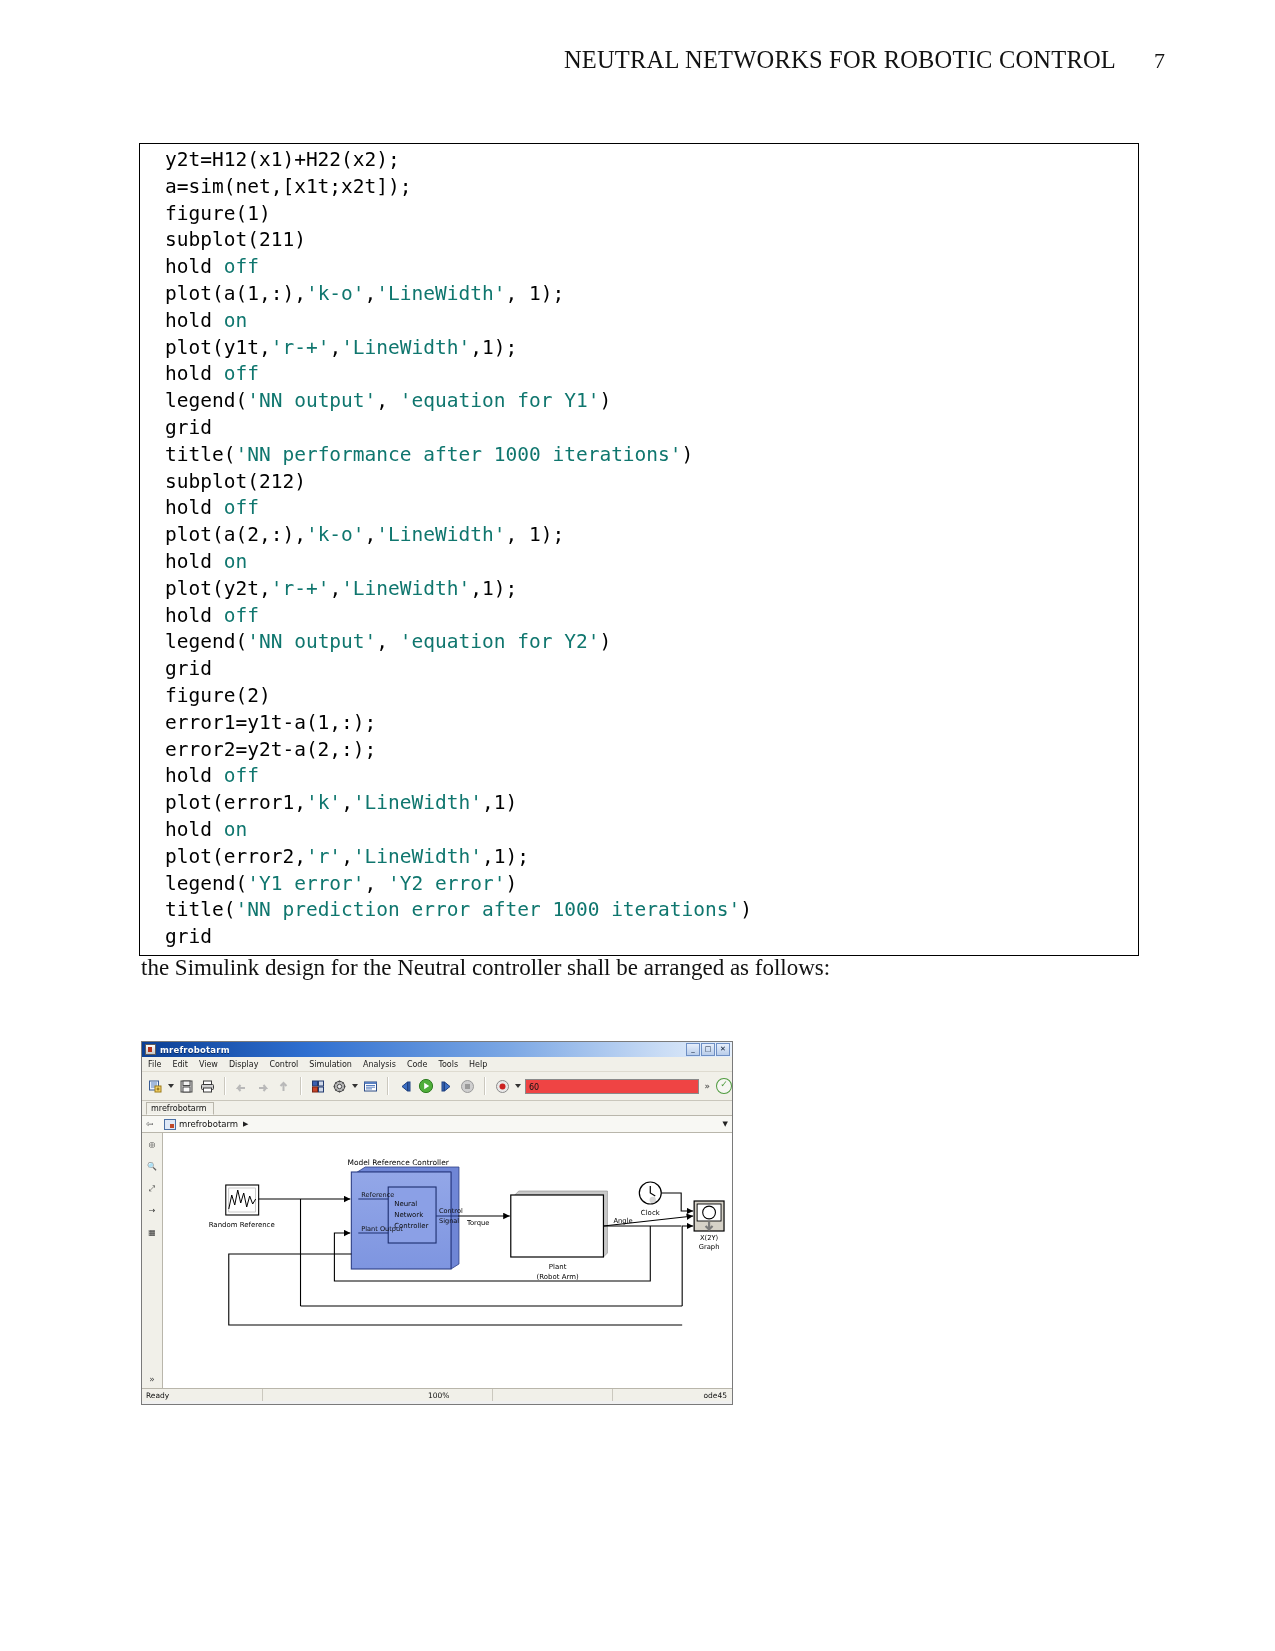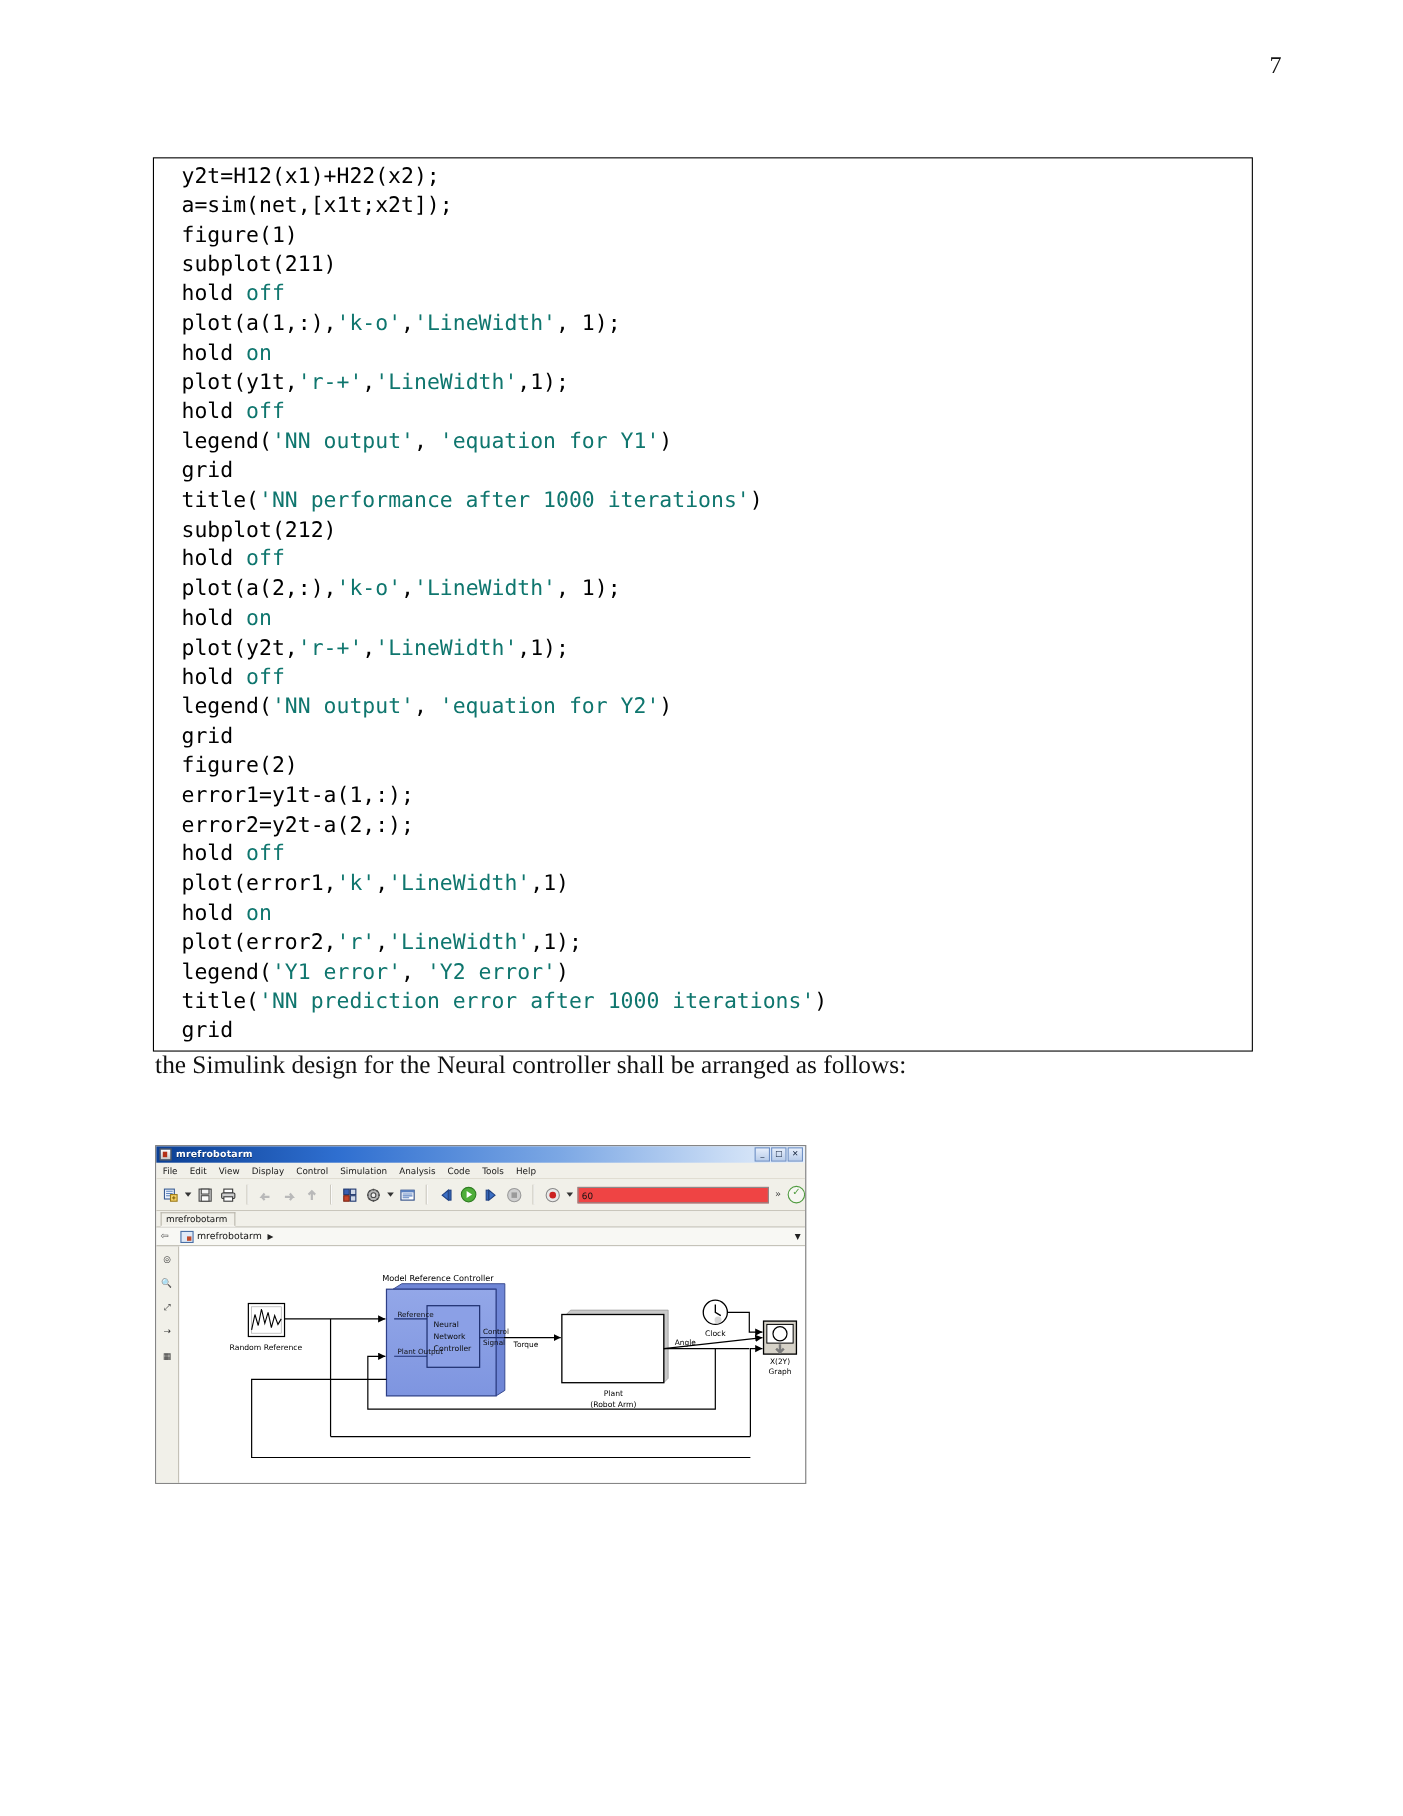--- a/index.html
+++ b/index.html
@@ -52,21 +52,21 @@
     font-size:23px;color:#111;white-space:nowrap;
   }
   .results-head{
     position:absolute;left:0;top:1050px;width:1275px;
     text-align:center;font-size:23.5px;color:#111;
   }
 
   
   .simwin{
     position:absolute;left:141px;top:1041px;
-    width:592px;height:308px;
+    width:592px;height:364px;
     background:#f0f0f0;
     border:1px solid #7a7a7a;
     box-sizing:border-box;
     font-family:"DejaVu Sans","Liberation Sans",sans-serif;
     overflow:hidden;
   }
   
   .titlebar{
     height:15px;
     background:linear-gradient(to right,#0b3f94 0%,#2f6fd0 28%,#7ba7e4 62%,#c9dcf5 88%,#e8f1fc 100%);
@@ -161,28 +161,29 @@
 
   
   svg.diagram{display:block;width:100%;height:100%;}
 </style>
 </head>
 <body>
 
 <div class="page">
 
   <div class="runhead">
+    <span class="htitle">NEUTRAL NETWORKS FOR ROBOTIC CONTROL</span>
     <span class="pnum">7</span>
   </div>
 
   <div class="codebox">
     <div class="code" id="code-root"><div class="code-line"><span>y2t=H12(x1)+H22(x2);</span></div><div class="code-line"><span>a=sim(net,[x1t;x2t]);</span></div><div class="code-line"><span>figure(1)</span></div><div class="code-line"><span>subplot(211)</span></div><div class="code-line"><span>hold </span><span class="str">off</span></div><div class="code-line"><span>plot(a(1,:),</span><span class="str">'k-o'</span><span>,</span><span class="str">'LineWidth'</span><span>, 1);</span></div><div class="code-line"><span>hold </span><span class="str">on</span></div><div class="code-line"><span>plot(y1t,</span><span class="str">'r-+'</span><span>,</span><span class="str">'LineWidth'</span><span>,1);</span></div><div class="code-line"><span>hold </span><span class="str">off</span></div><div class="code-line"><span>legend(</span><span class="str">'NN output'</span><span>, </span><span class="str">'equation for Y1'</span><span>)</span></div><div class="code-line"><span>grid</span></div><div class="code-line"><span>title(</span><span class="str">'NN performance after 1000 iterations'</span><span>)</span></div><div class="code-line"><span>subplot(212)</span></div><div class="code-line"><span>hold </span><span class="str">off</span></div><div class="code-line"><span>plot(a(2,:),</span><span class="str">'k-o'</span><span>,</span><span class="str">'LineWidth'</span><span>, 1);</span></div><div class="code-line"><span>hold </span><span class="str">on</span></div><div class="code-line"><span>plot(y2t,</span><span class="str">'r-+'</span><span>,</span><span class="str">'LineWidth'</span><span>,1);</span></div><div class="code-line"><span>hold </span><span class="str">off</span></div><div class="code-line"><span>legend(</span><span class="str">'NN output'</span><span>, </span><span class="str">'equation for Y2'</span><span>)</span></div><div class="code-line"><span>grid</span></div><div class="code-line"><span>figure(2)</span></div><div class="code-line"><span>error1=y1t-a(1,:);</span></div><div class="code-line"><span>error2=y2t-a(2,:);</span></div><div class="code-line"><span>hold </span><span class="str">off</span></div><div class="code-line"><span>plot(error1,</span><span class="str">'k'</span><span>,</span><span class="str">'LineWidth'</span><span>,1)</span></div><div class="code-line"><span>hold </span><span class="str">on</span></div><div class="code-line"><span>plot(error2,</span><span class="str">'r'</span><span>,</span><span class="str">'LineWidth'</span><span>,1);</span></div><div class="code-line"><span>legend(</span><span class="str">'Y1 error'</span><span>, </span><span class="str">'Y2 error'</span><span>)</span></div><div class="code-line"><span>title(</span><span class="str">'NN prediction error after 1000 iterations'</span><span>)</span></div><div class="code-line"><span>grid</span></div></div>
   </div>
 
-  <div class="bodytext">the Simulink design for the Neural controller shall be arranged as follows:</div>
+  <div class="bodytext">the Simulink design for the Neutral controller shall be arranged as follows:</div>
 
   <div class="results-head">The Results</div>
 
   <div class="simwin">
 
     <div class="titlebar">
       <span class="ticon"></span>
       <span class="ttext">mrefrobotarm</span>
       <span class="winbtns">
         <span class="wb">_</span>

